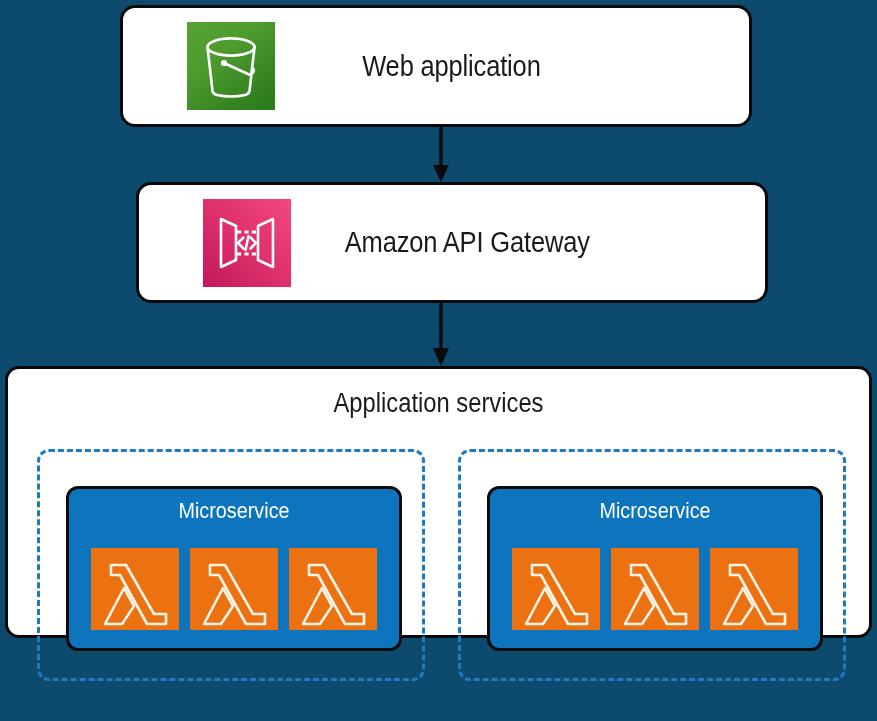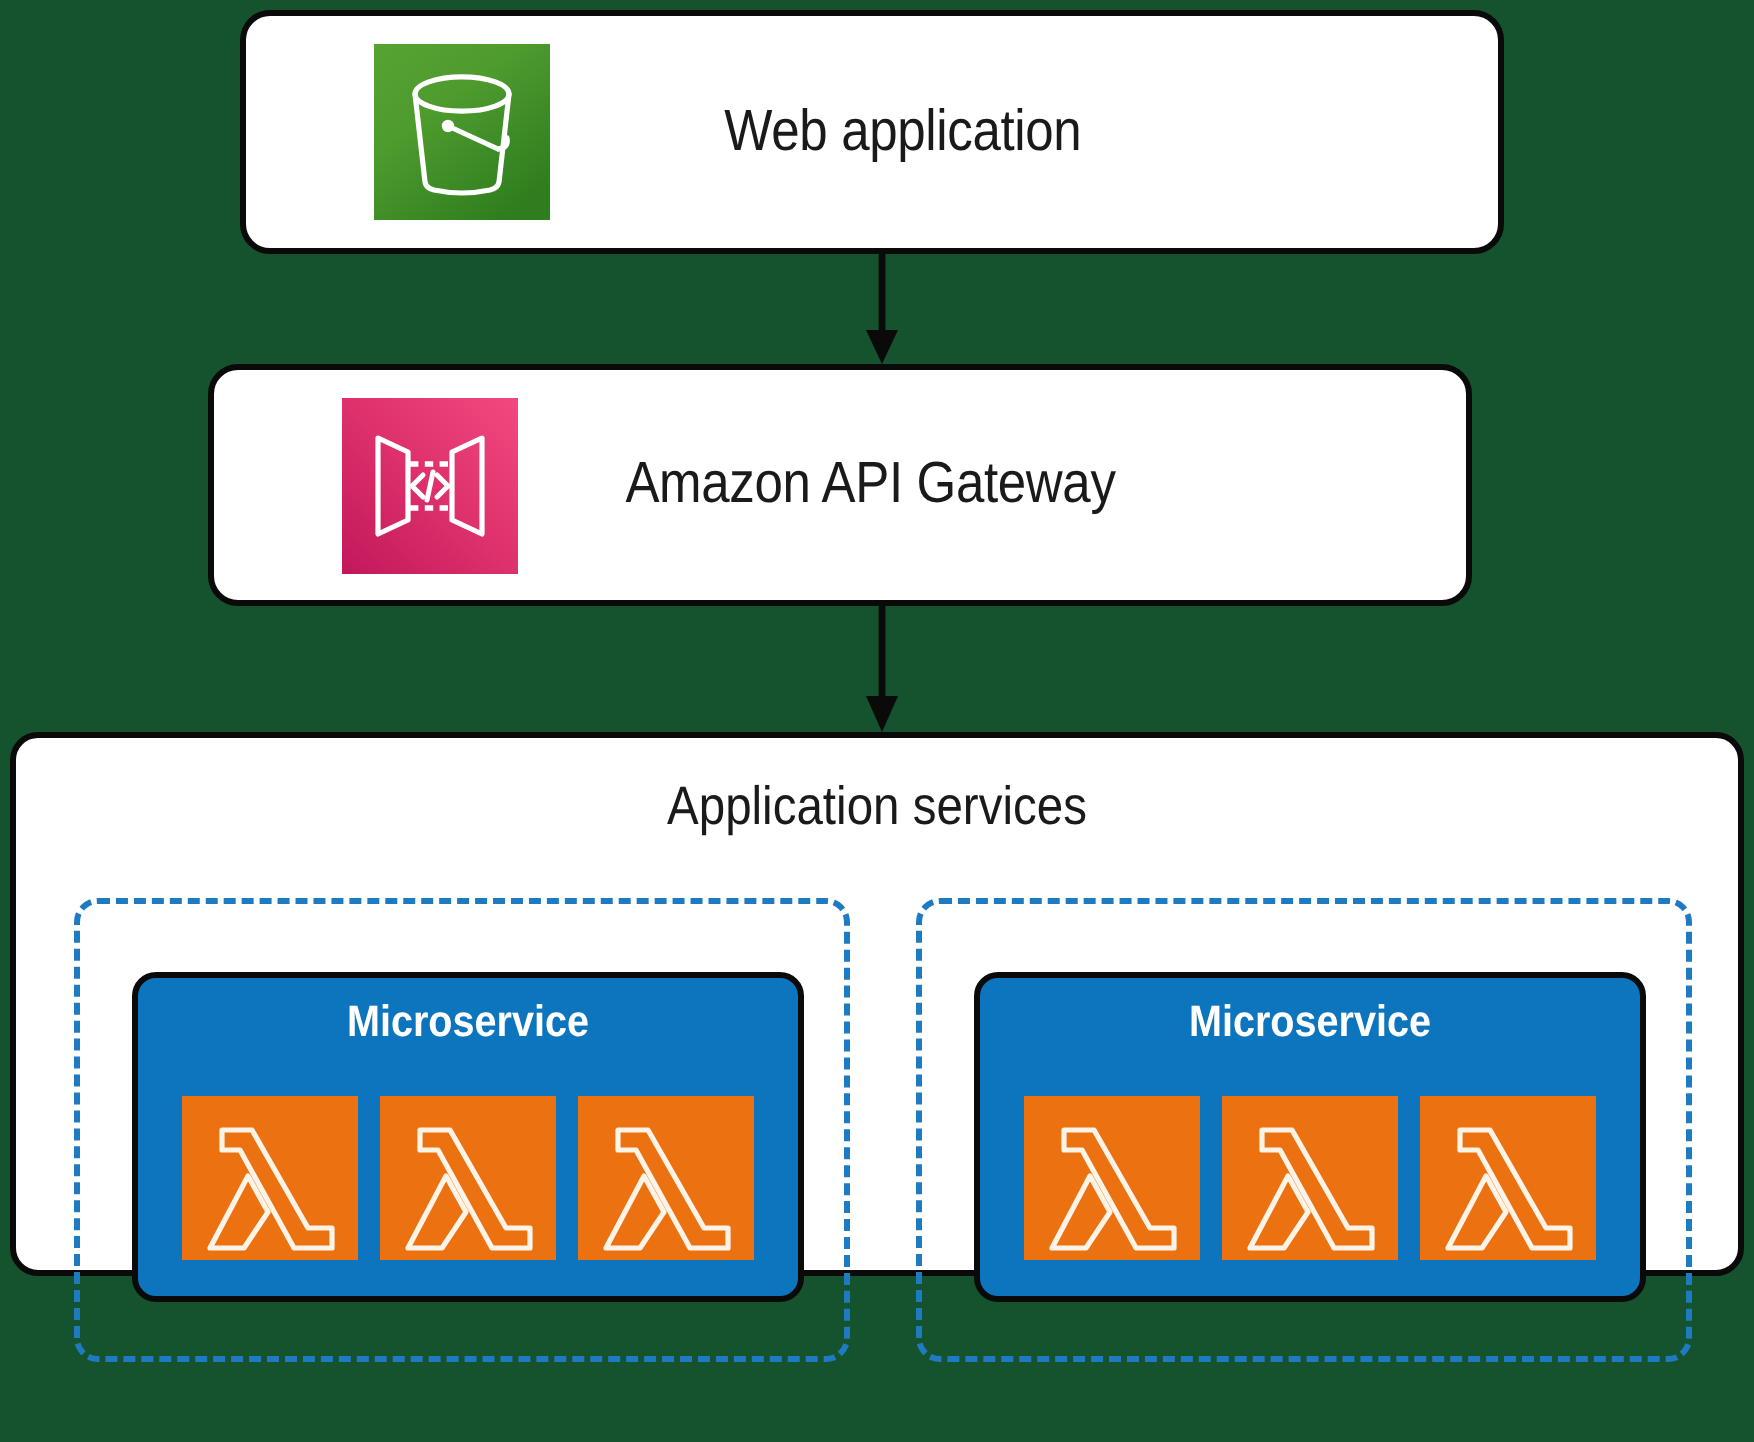--- a/index.html
+++ b/index.html
@@ -9,21 +9,21 @@
     height: 721px;
     background: #ffffff;
     font-family: "Liberation Sans", sans-serif;
     overflow: hidden;
   }
 
   #diagram {
     position: relative;
     width: 877px;
     height: 721px;
-    background: #14532d;
+    background: #0c4a6e;
   }
 
   
   .node-box {
     position: absolute;
     background: #ffffff;
     border: 3px solid #0a0a0a;
     border-radius: 15px;
     display: flex;
     align-items: center;
@@ -59,21 +59,21 @@
     width: 100%;
     height: 100%;
     display: flex;
     align-items: center;
     justify-content: center;
     padding-left: 30px;
   }
 
   
   #api-gateway-box {
-    left: 104px;
+    left: 136px;
     top: 182px;
     width: 632px;
     height: 121px;
   }
   #api-gateway-box .icon-slot {
     position: absolute;
     left: 64px;
     top: 50%;
     transform: translateY(-50%);
   }
@@ -130,21 +130,20 @@
   }
 
   
   .service-group {
     position: absolute;
     top: 80px;
     width: 388px;
     height: 232px;
     border: 3px dashed #1f7bc1;
     border-radius: 12px;
-    font-weight: bold;
   }
   #service-group-1 { left: 29px; }
   #service-group-2 { left: 450px; }
 
   .microservice-box {
     position: absolute;
     left: 26px;
     top: 34px;
     width: 336px;
     height: 165px;

